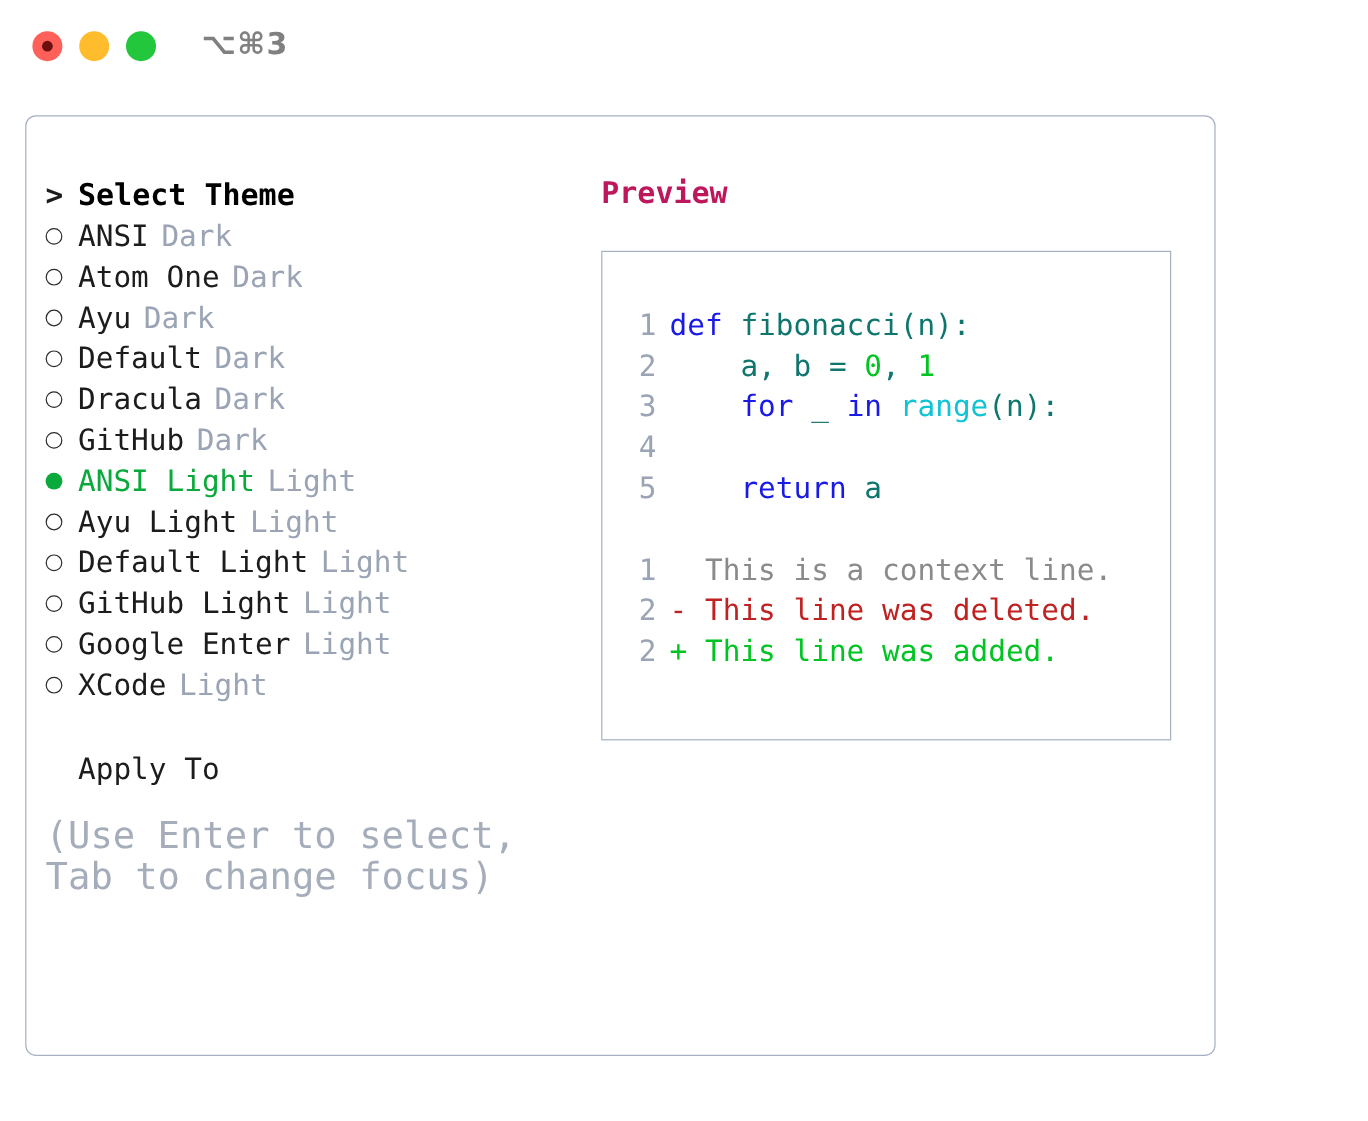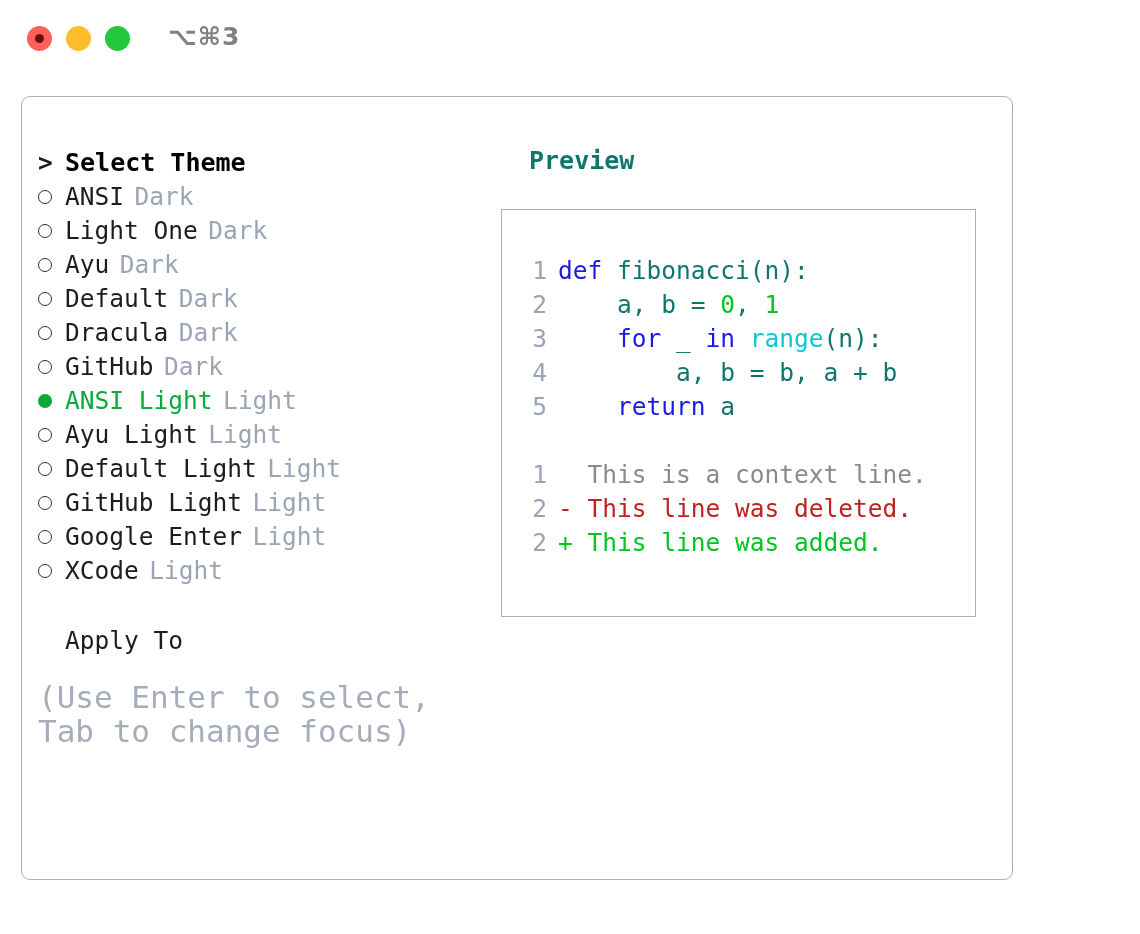--- a/index.html
+++ b/index.html
@@ -154,23 +154,22 @@
 
   
   .right-col {
     position: absolute;
     left: 479px;
     top: 49px;
   }
   .preview-title {
     font-size: 25px;
     font-weight: bold;
-    color: #0f766e;
+    color: #be185d;
     margin-bottom: 34px;
-    margin-left: 28px;
   }
   .preview-box {
     width: 475px;
     height: 408px;
     border: 1.6px solid #a6b0c0;
     box-sizing: border-box;
     background: #ffffff;
     padding: 44px 0 0 0;
   }
 
@@ -221,21 +220,21 @@
 
       <div class="left-col">
 
         <div class="row title-row">
           <span class="marker caret">&gt;</span>
           <span>Select Theme</span>
         </div>
 
         <div id="theme-items">
             <div class="row"><span class="marker"><span class="dot-hollow"></span></span><span class="label">ANSI</span><span class="variant">Dark</span></div>
-            <div class="row"><span class="marker"><span class="dot-hollow"></span></span><span class="label">Light One</span><span class="variant">Dark</span></div>
+            <div class="row"><span class="marker"><span class="dot-hollow"></span></span><span class="label">Atom One</span><span class="variant">Dark</span></div>
             <div class="row"><span class="marker"><span class="dot-hollow"></span></span><span class="label">Ayu</span><span class="variant">Dark</span></div>
             <div class="row"><span class="marker"><span class="dot-hollow"></span></span><span class="label">Default</span><span class="variant">Dark</span></div>
             <div class="row"><span class="marker"><span class="dot-hollow"></span></span><span class="label">Dracula</span><span class="variant">Dark</span></div>
             <div class="row"><span class="marker"><span class="dot-hollow"></span></span><span class="label">GitHub</span><span class="variant">Dark</span></div>
             <div class="row"><span class="marker"><span class="dot-filled"></span></span><span class="label sel">ANSI Light</span><span class="variant">Light</span></div>
             <div class="row"><span class="marker"><span class="dot-hollow"></span></span><span class="label">Ayu Light</span><span class="variant">Light</span></div>
             <div class="row"><span class="marker"><span class="dot-hollow"></span></span><span class="label">Default Light</span><span class="variant">Light</span></div>
             <div class="row"><span class="marker"><span class="dot-hollow"></span></span><span class="label">GitHub Light</span><span class="variant">Light</span></div>
             <div class="row"><span class="marker"><span class="dot-hollow"></span></span><span class="label">Google Enter</span><span class="variant">Light</span></div>
             <div class="row"><span class="marker"><span class="dot-hollow"></span></span><span class="label">XCode</span><span class="variant">Light</span></div>
@@ -254,21 +253,21 @@
         <div class="hint">(Use Enter to select, Tab to change focus)</div>
       </div>
 
       <div class="right-col">
         <div class="preview-title">Preview</div>
         <div class="preview-box">
           <div id="code-lines">
               <div class="code-line"><span class="gutter">1</span><span class="code-text"><span class="tok-kw">def</span><span class="tok-def"> fibonacci(n):</span></span></div>
               <div class="code-line"><span class="gutter">2</span><span class="code-text"><span class="tok-def">    a, b = </span><span class="tok-num">0</span><span class="tok-def">, </span><span class="tok-num">1</span></span></div>
               <div class="code-line"><span class="gutter">3</span><span class="code-text"><span class="tok-def">    </span><span class="tok-kw">for</span><span class="tok-def"> _ </span><span class="tok-kw">in</span><span class="tok-def"> </span><span class="tok-fn">range</span><span class="tok-def">(n):</span></span></div>
-              <div class="code-line"><span class="gutter">4</span><span class="code-text"><span class="tok-def">        a, b = b, a + b</span></span></div>
+              <div class="code-line"><span class="gutter">4</span></div>
               <div class="code-line"><span class="gutter">5</span><span class="code-text"><span class="tok-def">    </span><span class="tok-kw">return</span><span class="tok-def"> a</span></span></div>
             </div>
           <div class="blank-line"></div>
           <div id="diff-lines">
               <div class="code-line"><span class="gutter">1</span><span class="diff-ctx"><span> </span><span> This is a context line.</span></span></div>
               <div class="code-line"><span class="gutter">2</span><span class="diff-del"><span>-</span><span> This line was deleted.</span></span></div>
               <div class="code-line"><span class="gutter">2</span><span class="diff-add"><span>+</span><span> This line was added.</span></span></div>
             </div>
         </div>
       </div>

